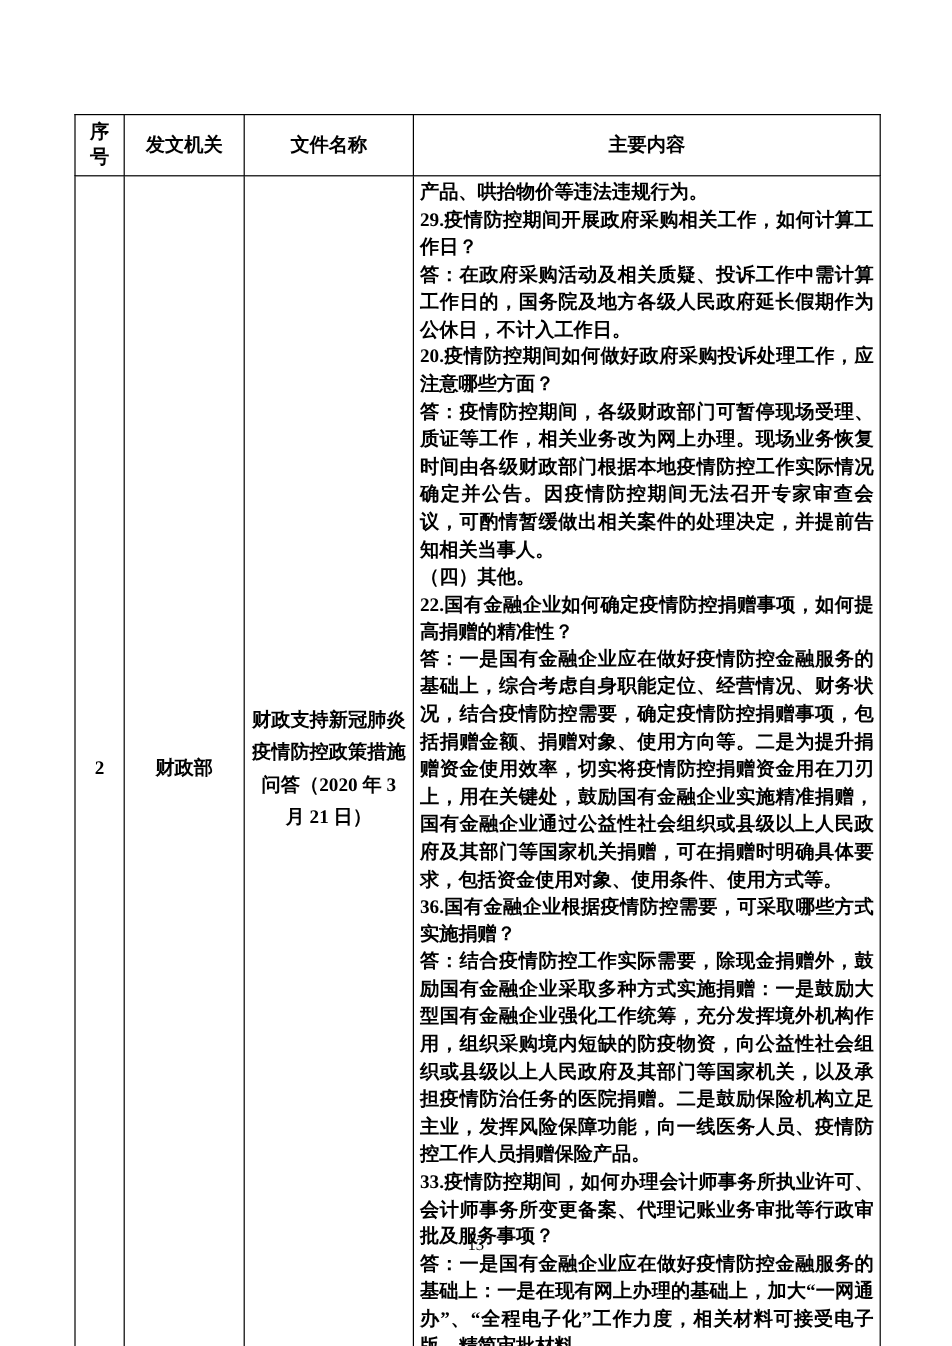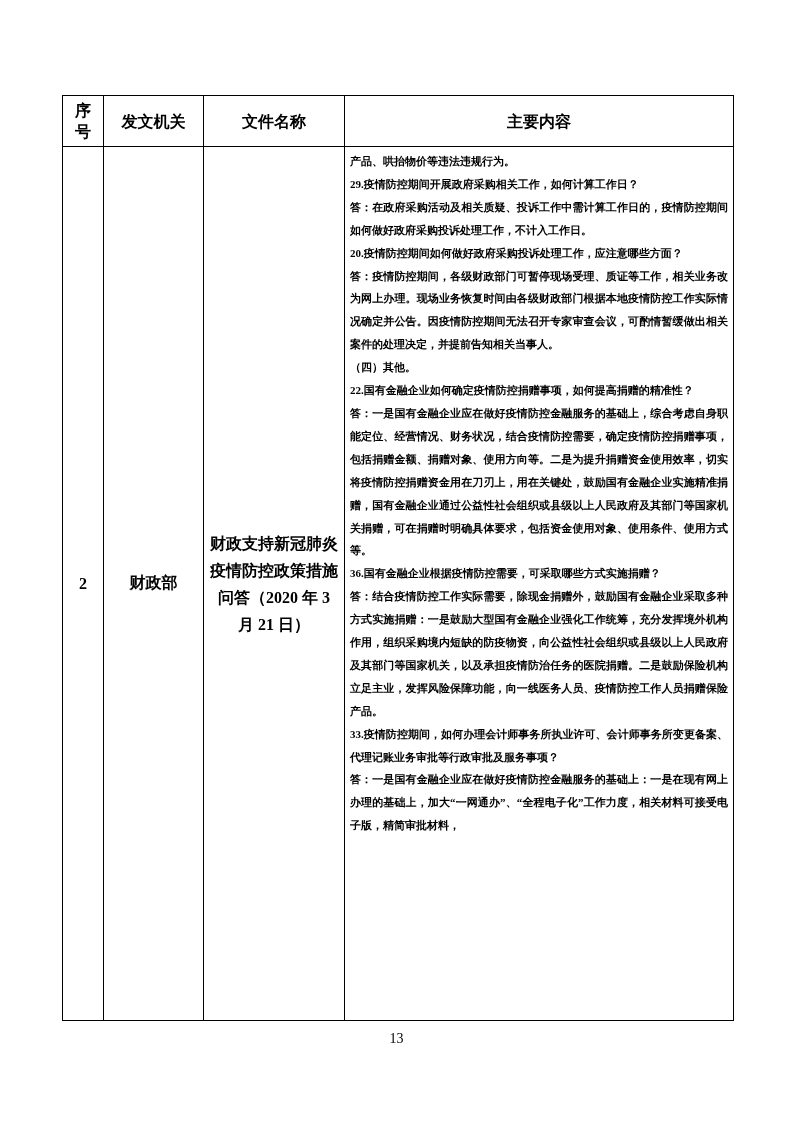--- a/index.html
+++ b/index.html
@@ -58,21 +58,21 @@
     padding: 0 6px;
     line-height: 27px;
     font-family: Liberation Serif, serif;
   }
   td.cell-main {
     vertical-align: top;
     padding: 3px 5px 0 5px;
     height: 870px;
   }
   .content-line {
-    font-size: 11px;
+    font-size: 16px;
     line-height: 22.9px;
     text-align: justify;
     text-justify: inter-ideograph;
     word-break: break-all;
   }
   .page-number {
     position: absolute;
     left: 0;
     top: 1031px;
     width: 100%;
@@ -102,21 +102,21 @@
       </tr>
     </thead>
     <tbody>
       <tr>
         <td class="cell-index">2</td>
         <td class="cell-agency">财政部</td>
         <td class="cell-title">财政支持新冠肺炎疫情防控政策措施问答（2020 年 3 月 21 日）</td>
         <td class="cell-main">
             <div class="content-line">产品、哄抬物价等违法违规行为。</div>
             <div class="content-line">29.疫情防控期间开展政府采购相关工作，如何计算工作日？</div>
-            <div class="content-line">答：在政府采购活动及相关质疑、投诉工作中需计算工作日的，疫情防控期间如何做好政府采购投诉处理工作，不计入工作日。</div>
+            <div class="content-line">答：在政府采购活动及相关质疑、投诉工作中需计算工作日的，国务院及地方各级人民政府延长假期作为公休日，不计入工作日。</div>
             <div class="content-line">20.疫情防控期间如何做好政府采购投诉处理工作，应注意哪些方面？</div>
             <div class="content-line">答：疫情防控期间，各级财政部门可暂停现场受理、质证等工作，相关业务改为网上办理。现场业务恢复时间由各级财政部门根据本地疫情防控工作实际情况确定并公告。因疫情防控期间无法召开专家审查会议，可酌情暂缓做出相关案件的处理决定，并提前告知相关当事人。</div>
             <div class="content-line">（四）其他。</div>
             <div class="content-line">22.国有金融企业如何确定疫情防控捐赠事项，如何提高捐赠的精准性？</div>
             <div class="content-line">答：一是国有金融企业应在做好疫情防控金融服务的基础上，综合考虑自身职能定位、经营情况、财务状况，结合疫情防控需要，确定疫情防控捐赠事项，包括捐赠金额、捐赠对象、使用方向等。二是为提升捐赠资金使用效率，切实将疫情防控捐赠资金用在刀刃上，用在关键处，鼓励国有金融企业实施精准捐赠，国有金融企业通过公益性社会组织或县级以上人民政府及其部门等国家机关捐赠，可在捐赠时明确具体要求，包括资金使用对象、使用条件、使用方式等。</div>
             <div class="content-line">36.国有金融企业根据疫情防控需要，可采取哪些方式实施捐赠？</div>
             <div class="content-line">答：结合疫情防控工作实际需要，除现金捐赠外，鼓励国有金融企业采取多种方式实施捐赠：一是鼓励大型国有金融企业强化工作统筹，充分发挥境外机构作用，组织采购境内短缺的防疫物资，向公益性社会组织或县级以上人民政府及其部门等国家机关，以及承担疫情防治任务的医院捐赠。二是鼓励保险机构立足主业，发挥风险保障功能，向一线医务人员、疫情防控工作人员捐赠保险产品。</div>
             <div class="content-line">33.疫情防控期间，如何办理会计师事务所执业许可、会计师事务所变更备案、代理记账业务审批等行政审批及服务事项？</div>
             <div class="content-line">答：一是国有金融企业应在做好疫情防控金融服务的基础上：一是在现有网上办理的基础上，加大“一网通办”、“全程电子化”工作力度，相关材料可接受电子版，精简审批材料，</div>
           </td>

